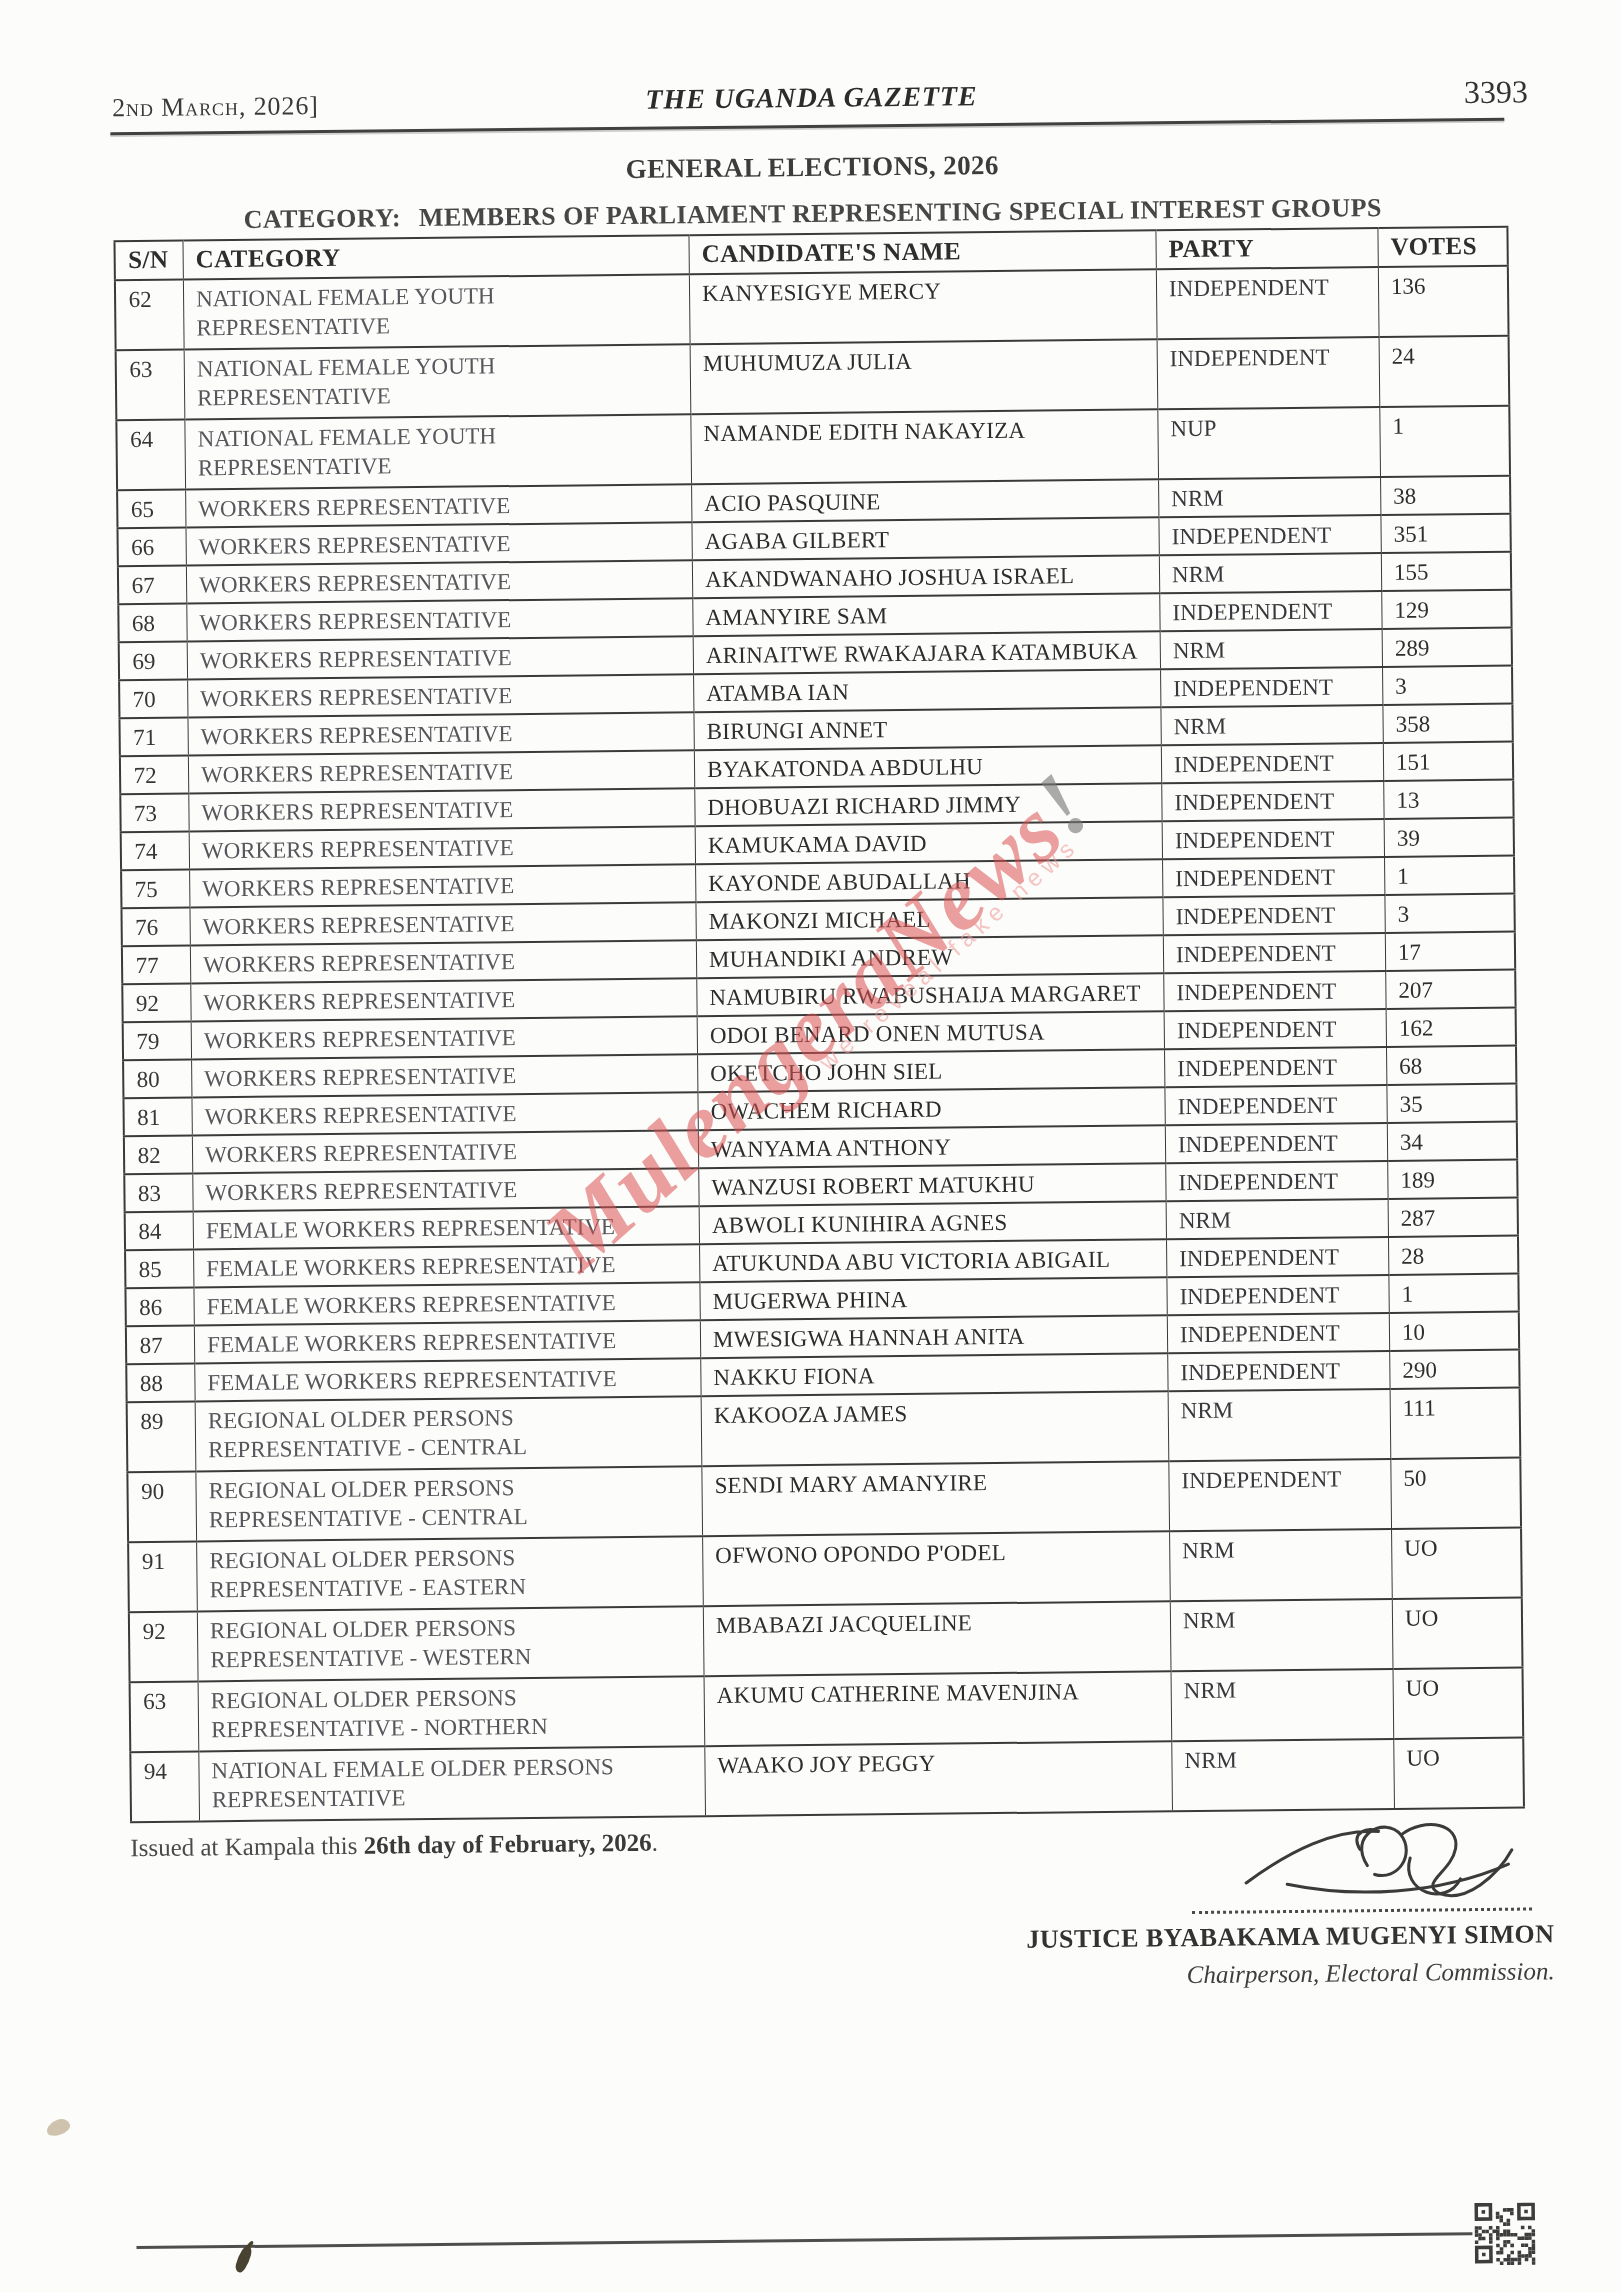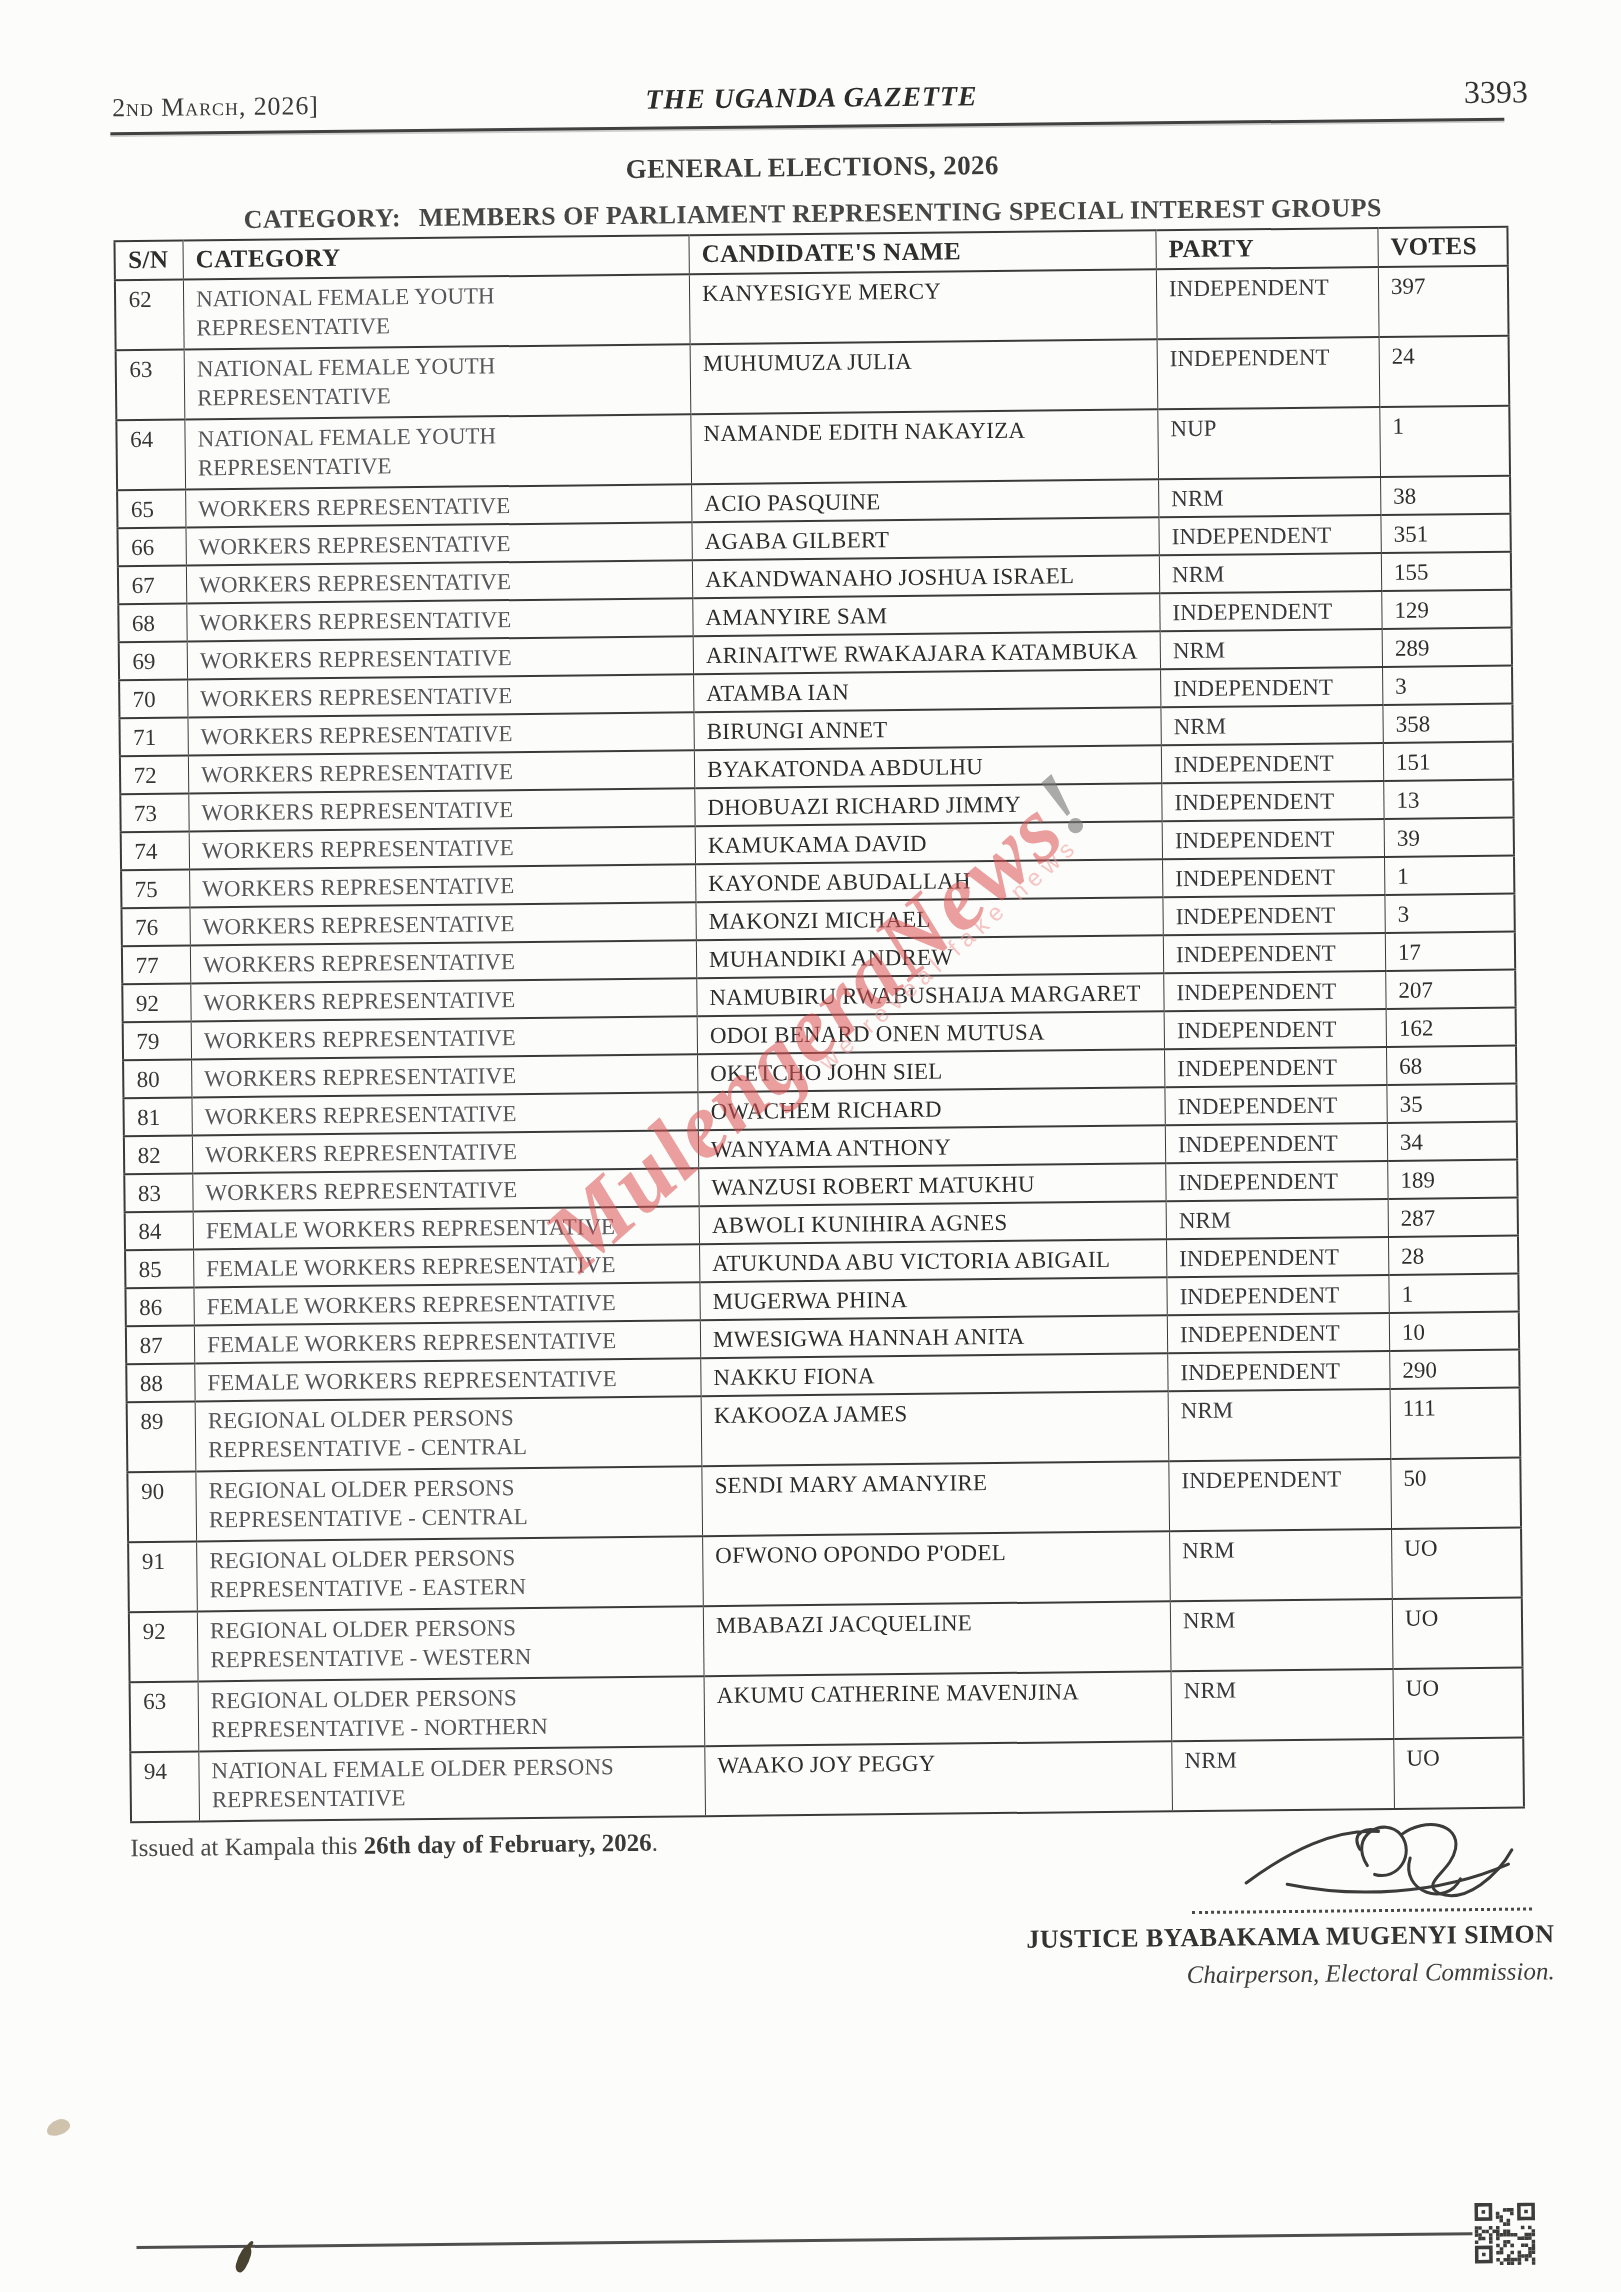--- a/index.html
+++ b/index.html
@@ -105,21 +105,21 @@
           <th>PARTY</th>
           <th>VOTES</th>
         </tr>
       </thead>
       <tbody>
           <tr class="row tall">
             <td class="cell-sn"><span class="cell-text">62</span></td>
             <td class="cell-category"><span class="cell-text">NATIONAL FEMALE YOUTH REPRESENTATIVE</span></td>
             <td class="cell-candidate"><span class="cell-text">KANYESIGYE MERCY</span></td>
             <td class="cell-party"><span class="cell-text">INDEPENDENT</span></td>
-            <td class="cell-votes"><span class="cell-text">397</span></td>
+            <td class="cell-votes"><span class="cell-text">136</span></td>
           </tr>
           <tr class="row tall">
             <td class="cell-sn"><span class="cell-text">63</span></td>
             <td class="cell-category"><span class="cell-text">NATIONAL FEMALE YOUTH REPRESENTATIVE</span></td>
             <td class="cell-candidate"><span class="cell-text">MUHUMUZA JULIA</span></td>
             <td class="cell-party"><span class="cell-text">INDEPENDENT</span></td>
             <td class="cell-votes"><span class="cell-text">24</span></td>
           </tr>
           <tr class="row tall">
             <td class="cell-sn"><span class="cell-text">64</span></td>

